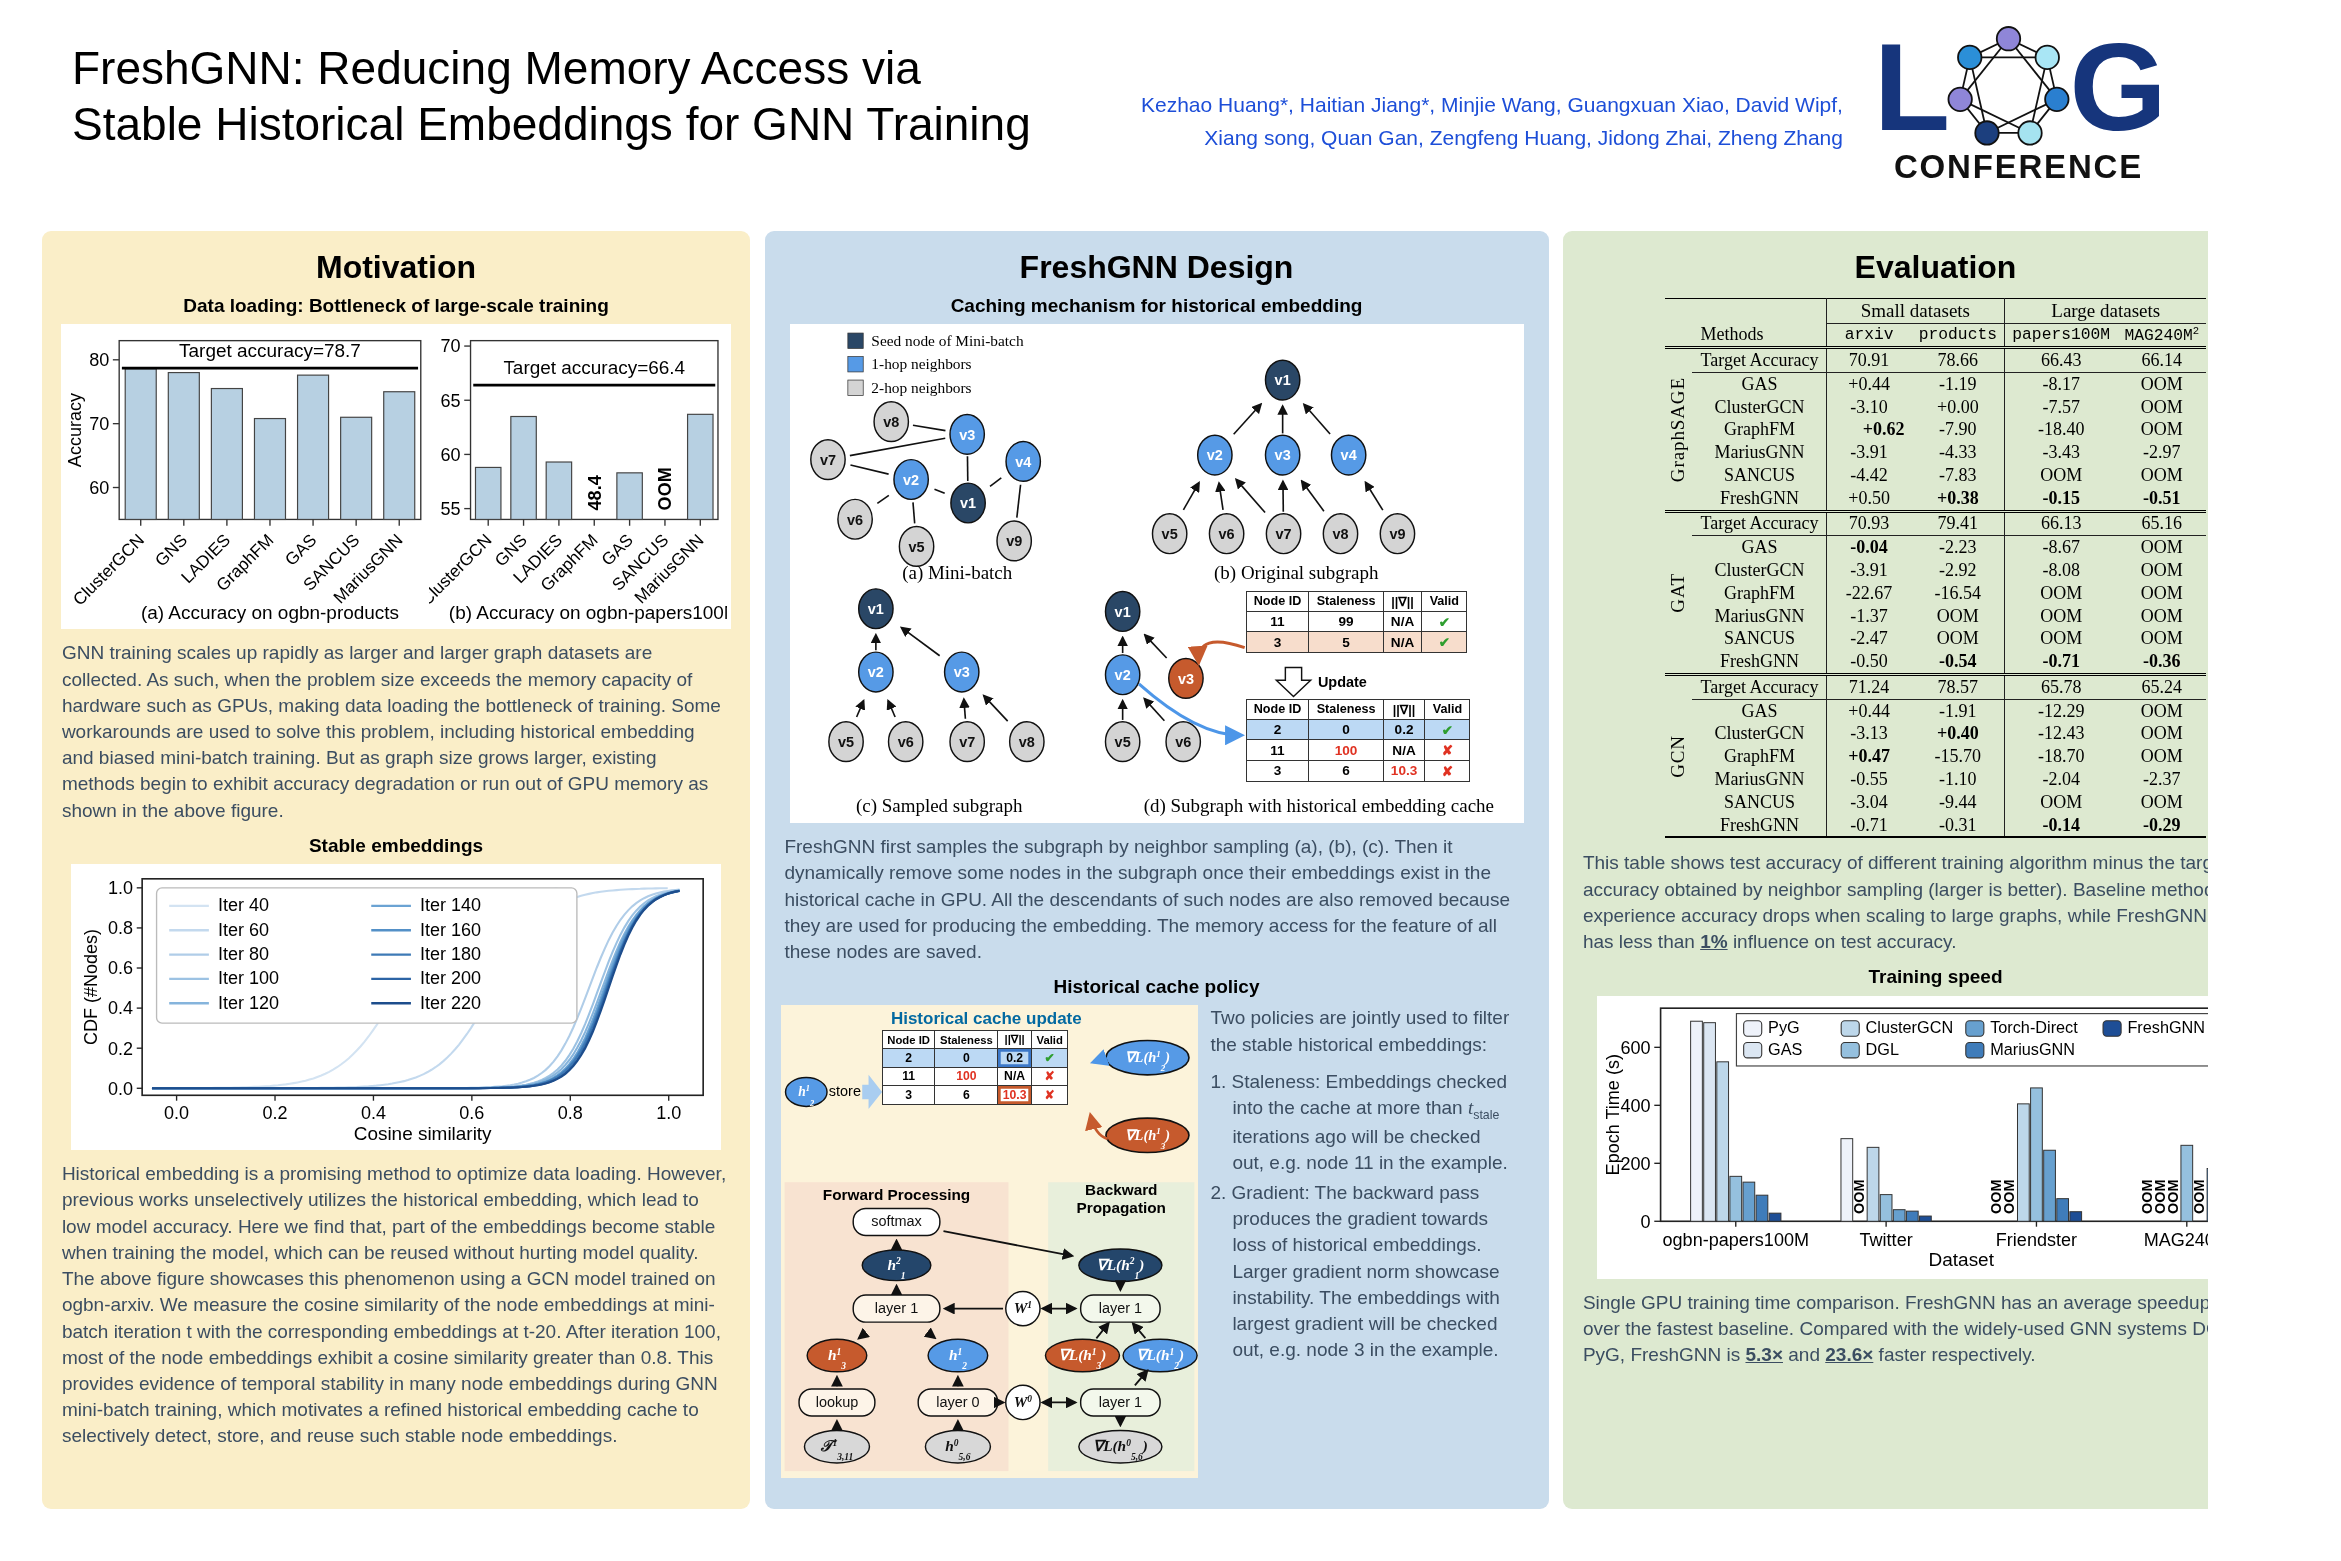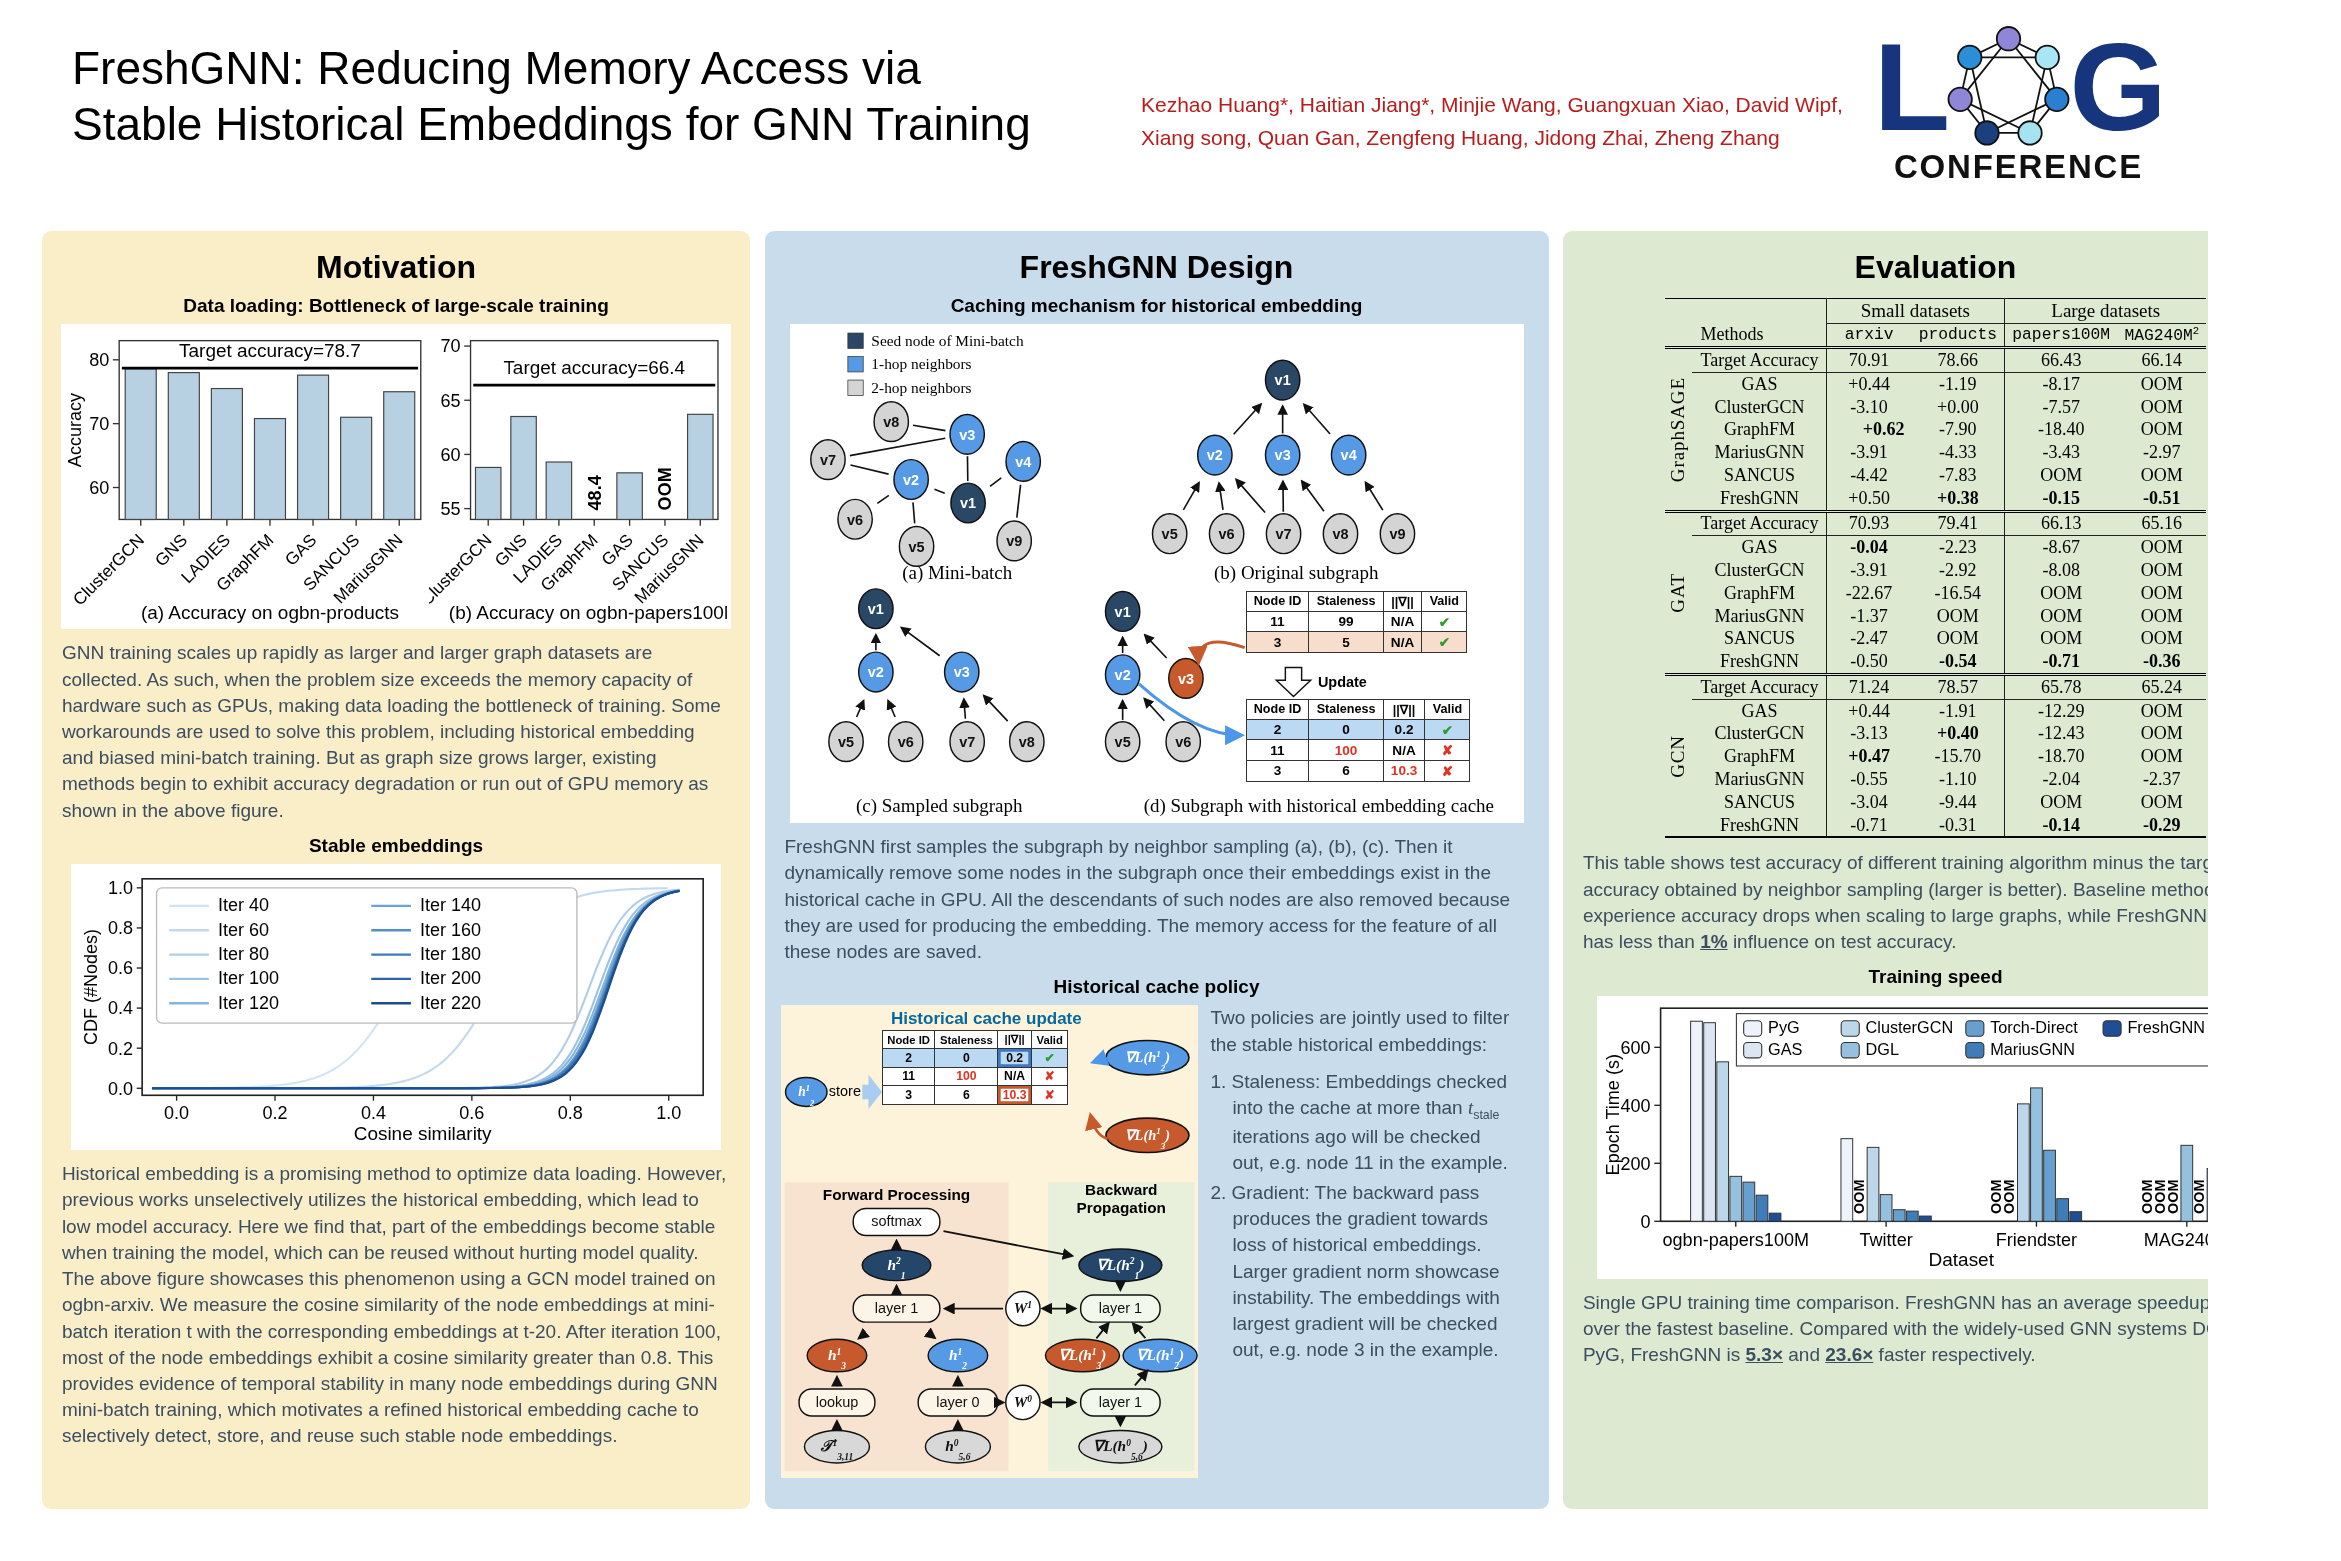--- a/index.html
+++ b/index.html
@@ -1,18 +1,18 @@
 <!DOCTYPE html>
 <html style="font-size:14.5px"><head>
 <meta charset="utf-8">
 <style>
   html,body{margin:0;padding:0;background:#fff;}
   .poster{position:relative;width:2208px;height:1561px;background:#fff;font-family:"Liberation Sans",sans-serif;overflow:hidden;}
   .title{position:absolute;left:72px;top:40px;font-size:46px;line-height:1.22;font-weight:500;color:#000;}
-  .authors{position:absolute;left:1141px;top:89px;font-size:21px;line-height:1.55;color:#b91c1c;}
+  .authors{position:absolute;left:1141px;top:89px;font-size:21px;line-height:1.55;color:#1d4ed8;text-align:right;}
   .logo{position:absolute;right:36px;top:18px;width:307px;text-align:center;}
   .logo-row{display:flex;align-items:center;justify-content:center;}
   .logo-letter{font-size:125px;font-weight:800;color:#16357c;line-height:1;letter-spacing:-3.6px;}
   .logo-sub{font-size:33px;font-weight:700;color:#111;letter-spacing:1.8px;margin-top:-7.2px;}
   .cols{position:absolute;left:42px;top:231px;display:flex;gap:14.5px;}
   .panel{height:1278px;border-radius:9px;box-sizing:border-box;padding:5.4px 16.3px;}
   .p-yellow{width:708px;background:#faeec8;}
   .p-blue{width:784px;background:#c9dcec;}
   .p-green{width:745px;background:#dde9d0;}
   h2{font-size:32px;font-weight:700;text-align:center;margin:12.6px 0 3.6px;color:#000;}

